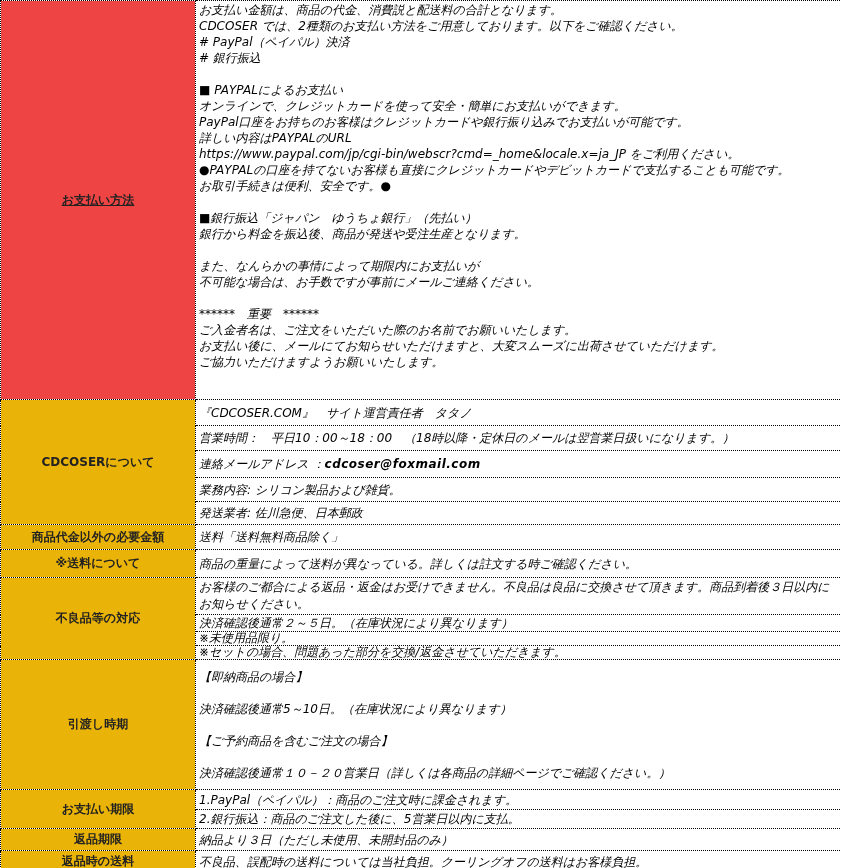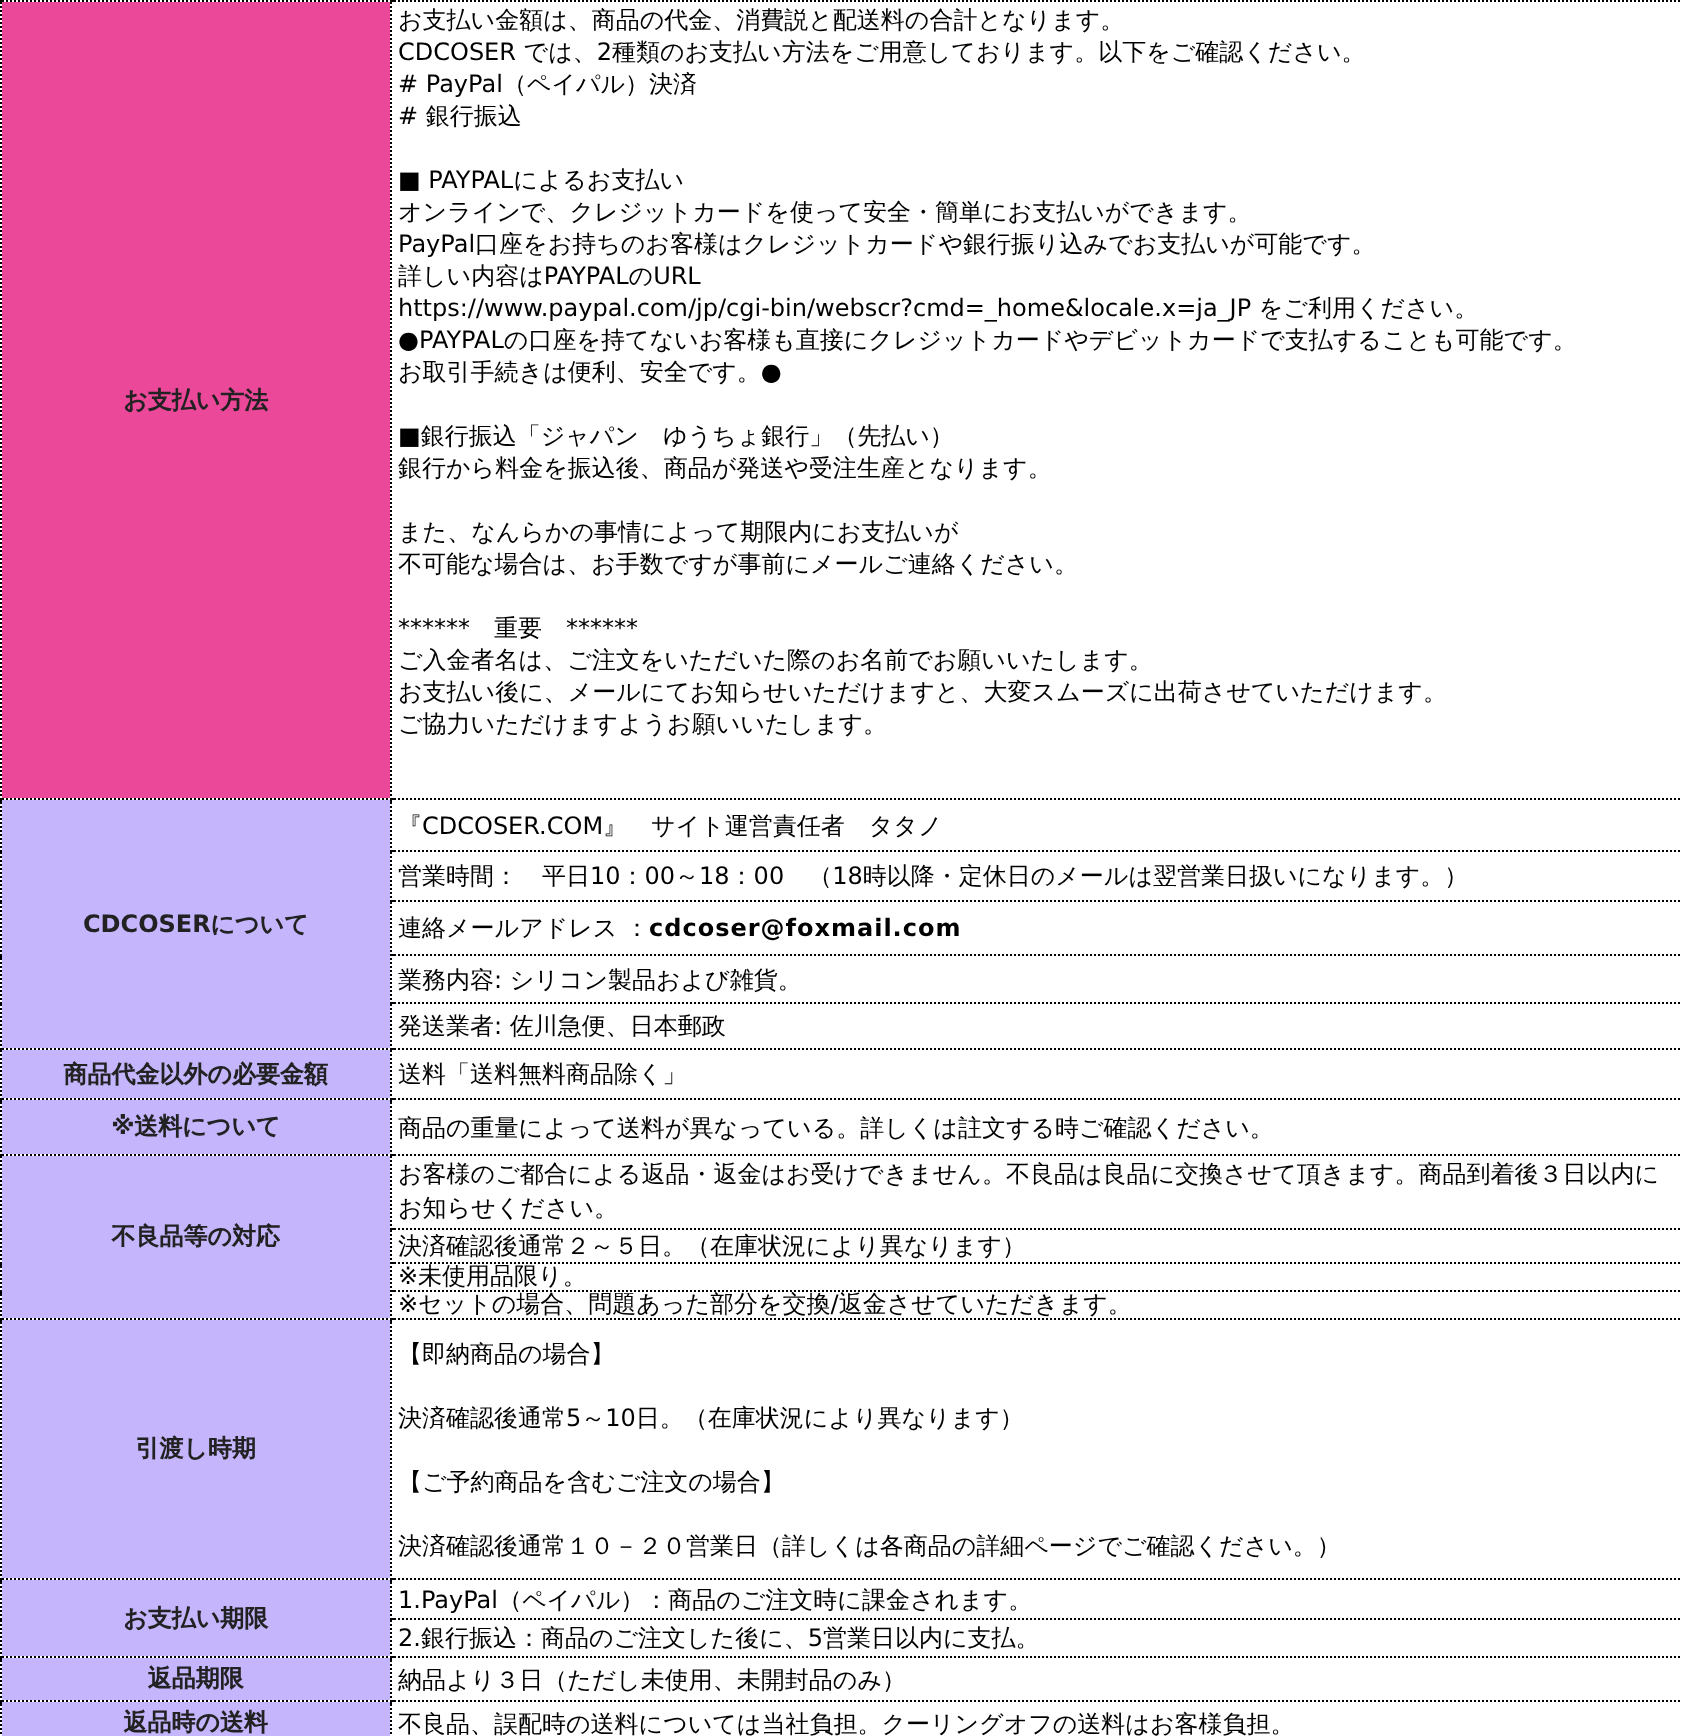--- a/index.html
+++ b/index.html
@@ -1,23 +1,23 @@
 <!DOCTYPE html>
 <html lang="ja"><head>
 <meta charset="utf-8">
 <style>
   html,body{margin:0;padding:0;background:#fff;}
   body{font-family:"DejaVu Sans","Liberation Sans",sans-serif;font-size:12px;color:#000;}
   table{border-collapse:collapse;table-layout:fixed;width:841px;}
   col.c-head{width:195px;}
   col.c-body{width:646px;}
   th,td{border:1px dotted #000;overflow:hidden;}
-  th{font-weight:bold;text-align:center;vertical-align:middle;background:#c4b5fd;color:#222;padding:0 4px;font-size:12px;}
-  th.white{background:#ec4899;}
-  td{vertical-align:middle;padding:1px 3px;line-height:16px;}
+  th{font-weight:bold;text-align:center;vertical-align:middle;background:#eab308;color:#222;padding:0 4px;font-size:12px;}
+  th.white{background:#ef4444;text-decoration:underline;}
+  td{vertical-align:middle;padding:1px 3px;line-height:16px;font-style:italic;}
   td.top{vertical-align:top;}
   .pre{white-space:pre-wrap;word-break:break-all;}
   td.tight{line-height:13px;padding:0 3px;}
   b.mail{font-weight:bold;letter-spacing:0.5px;}
 </style>
 </head>
 <body>
 
 <table>
   <colgroup>

